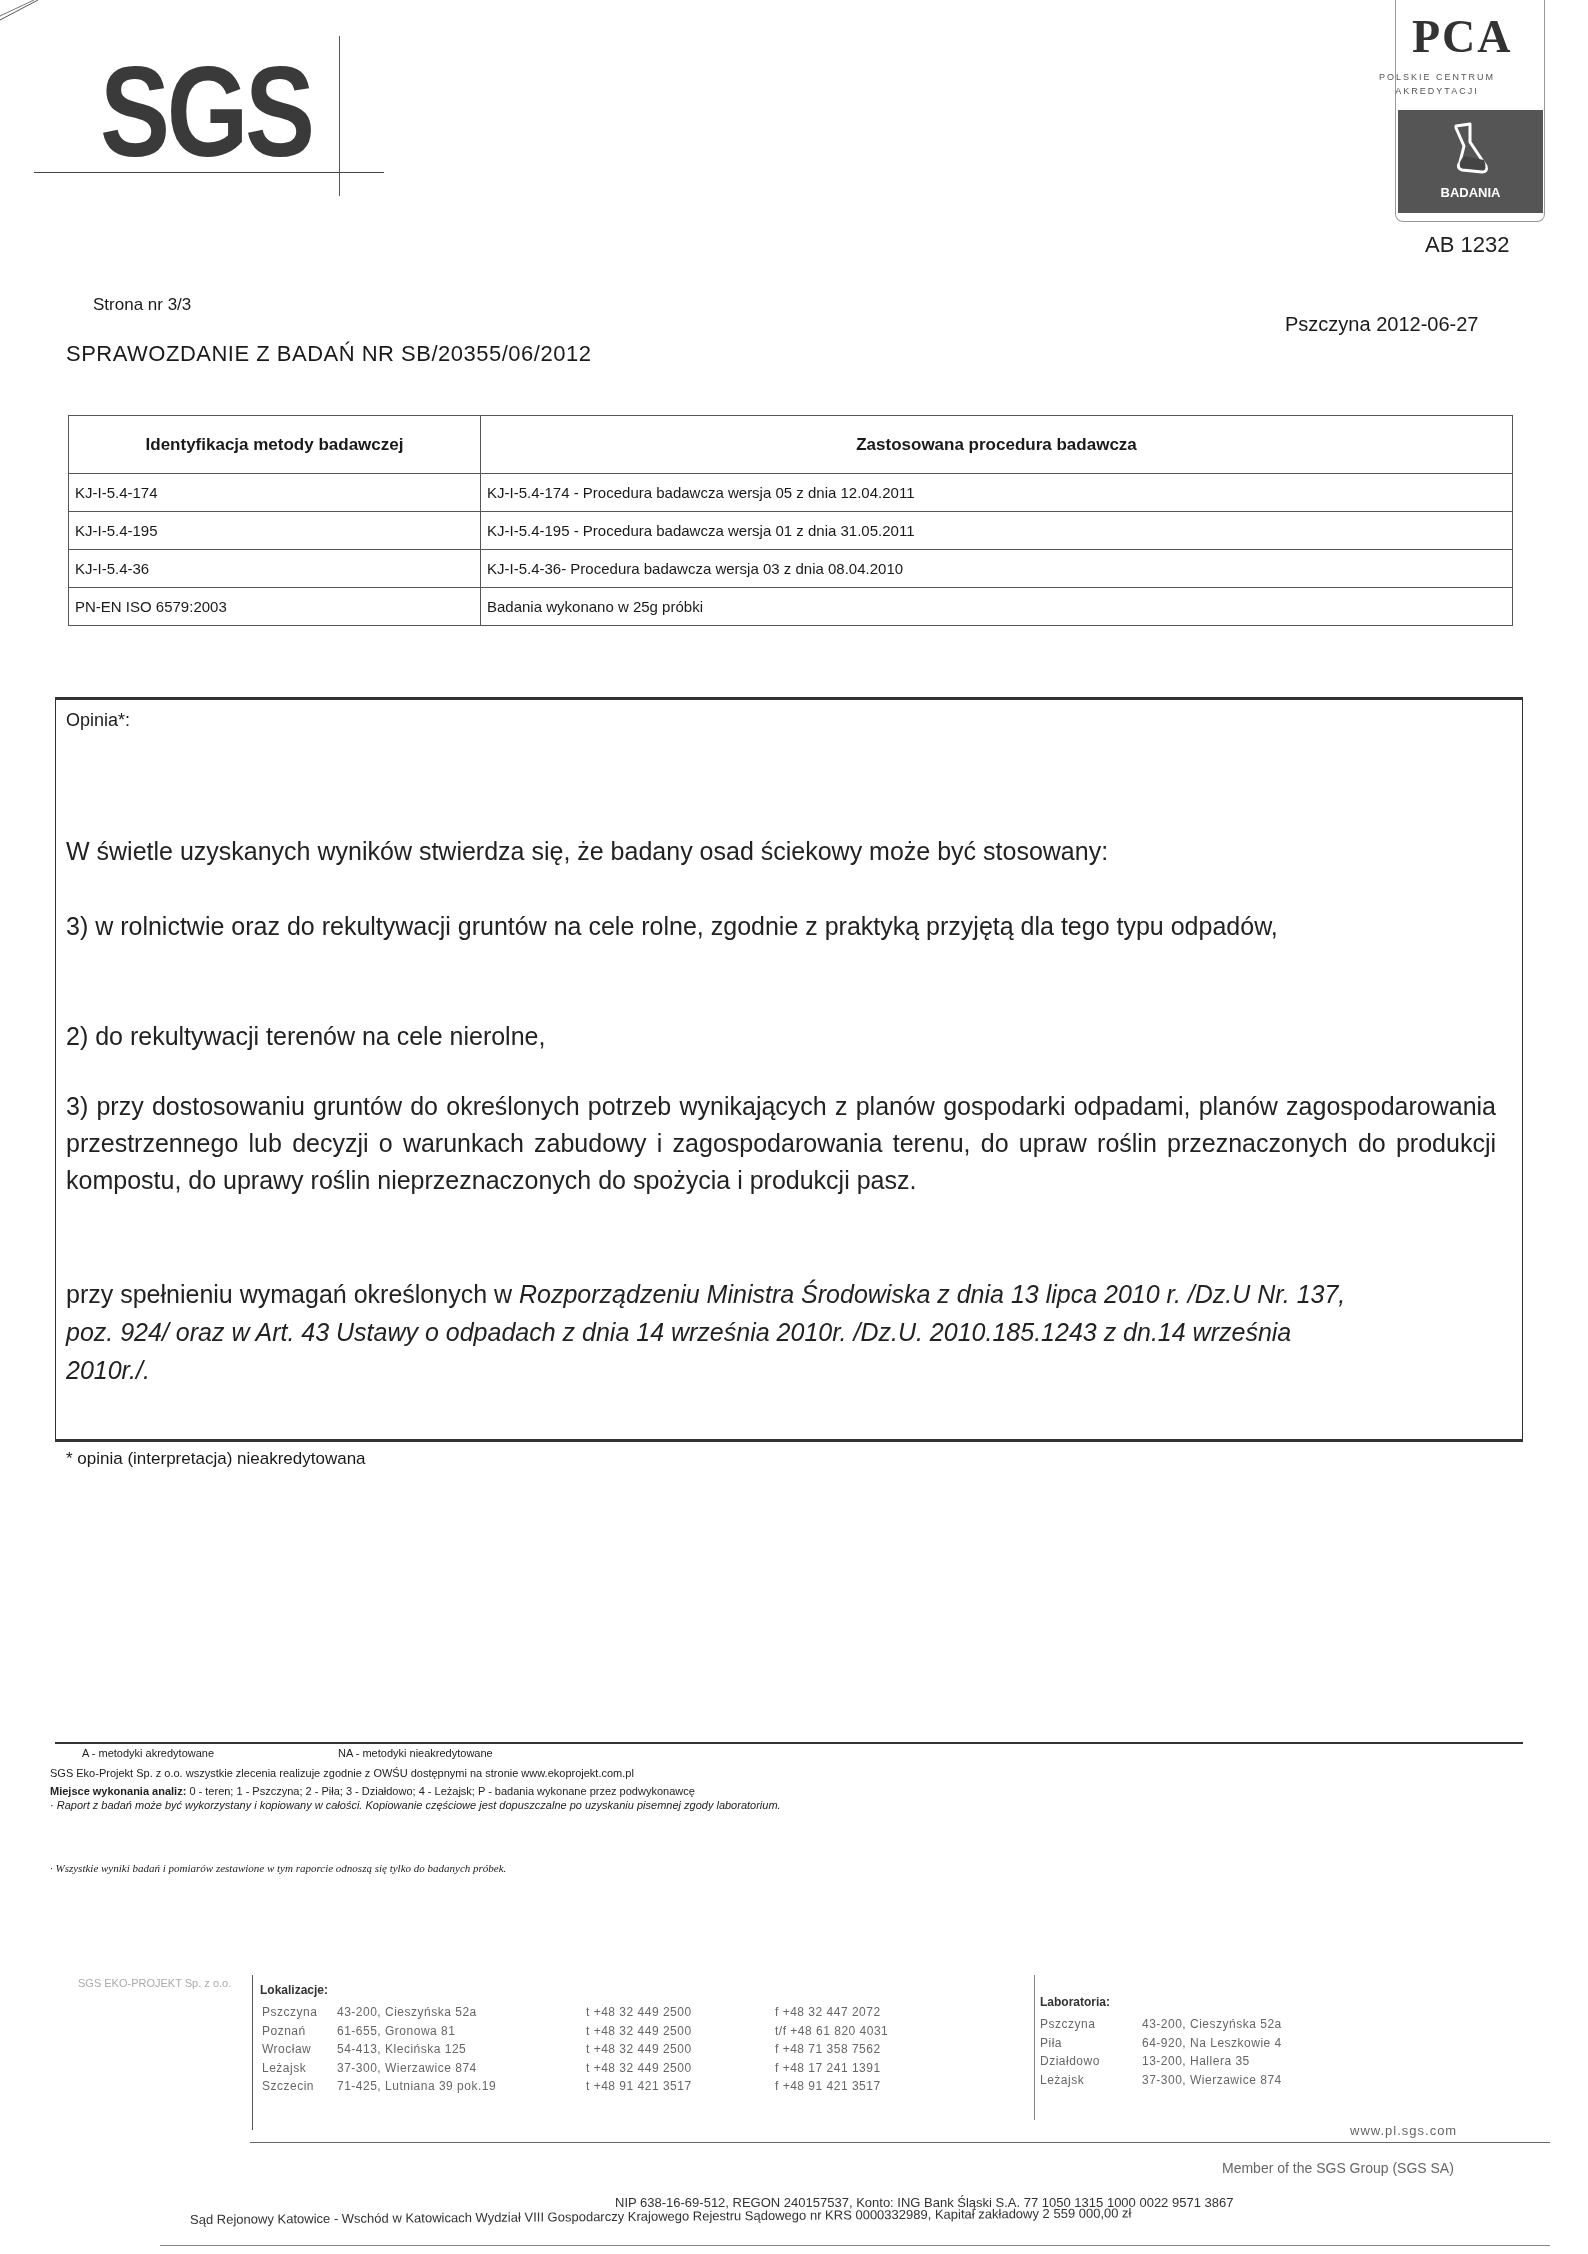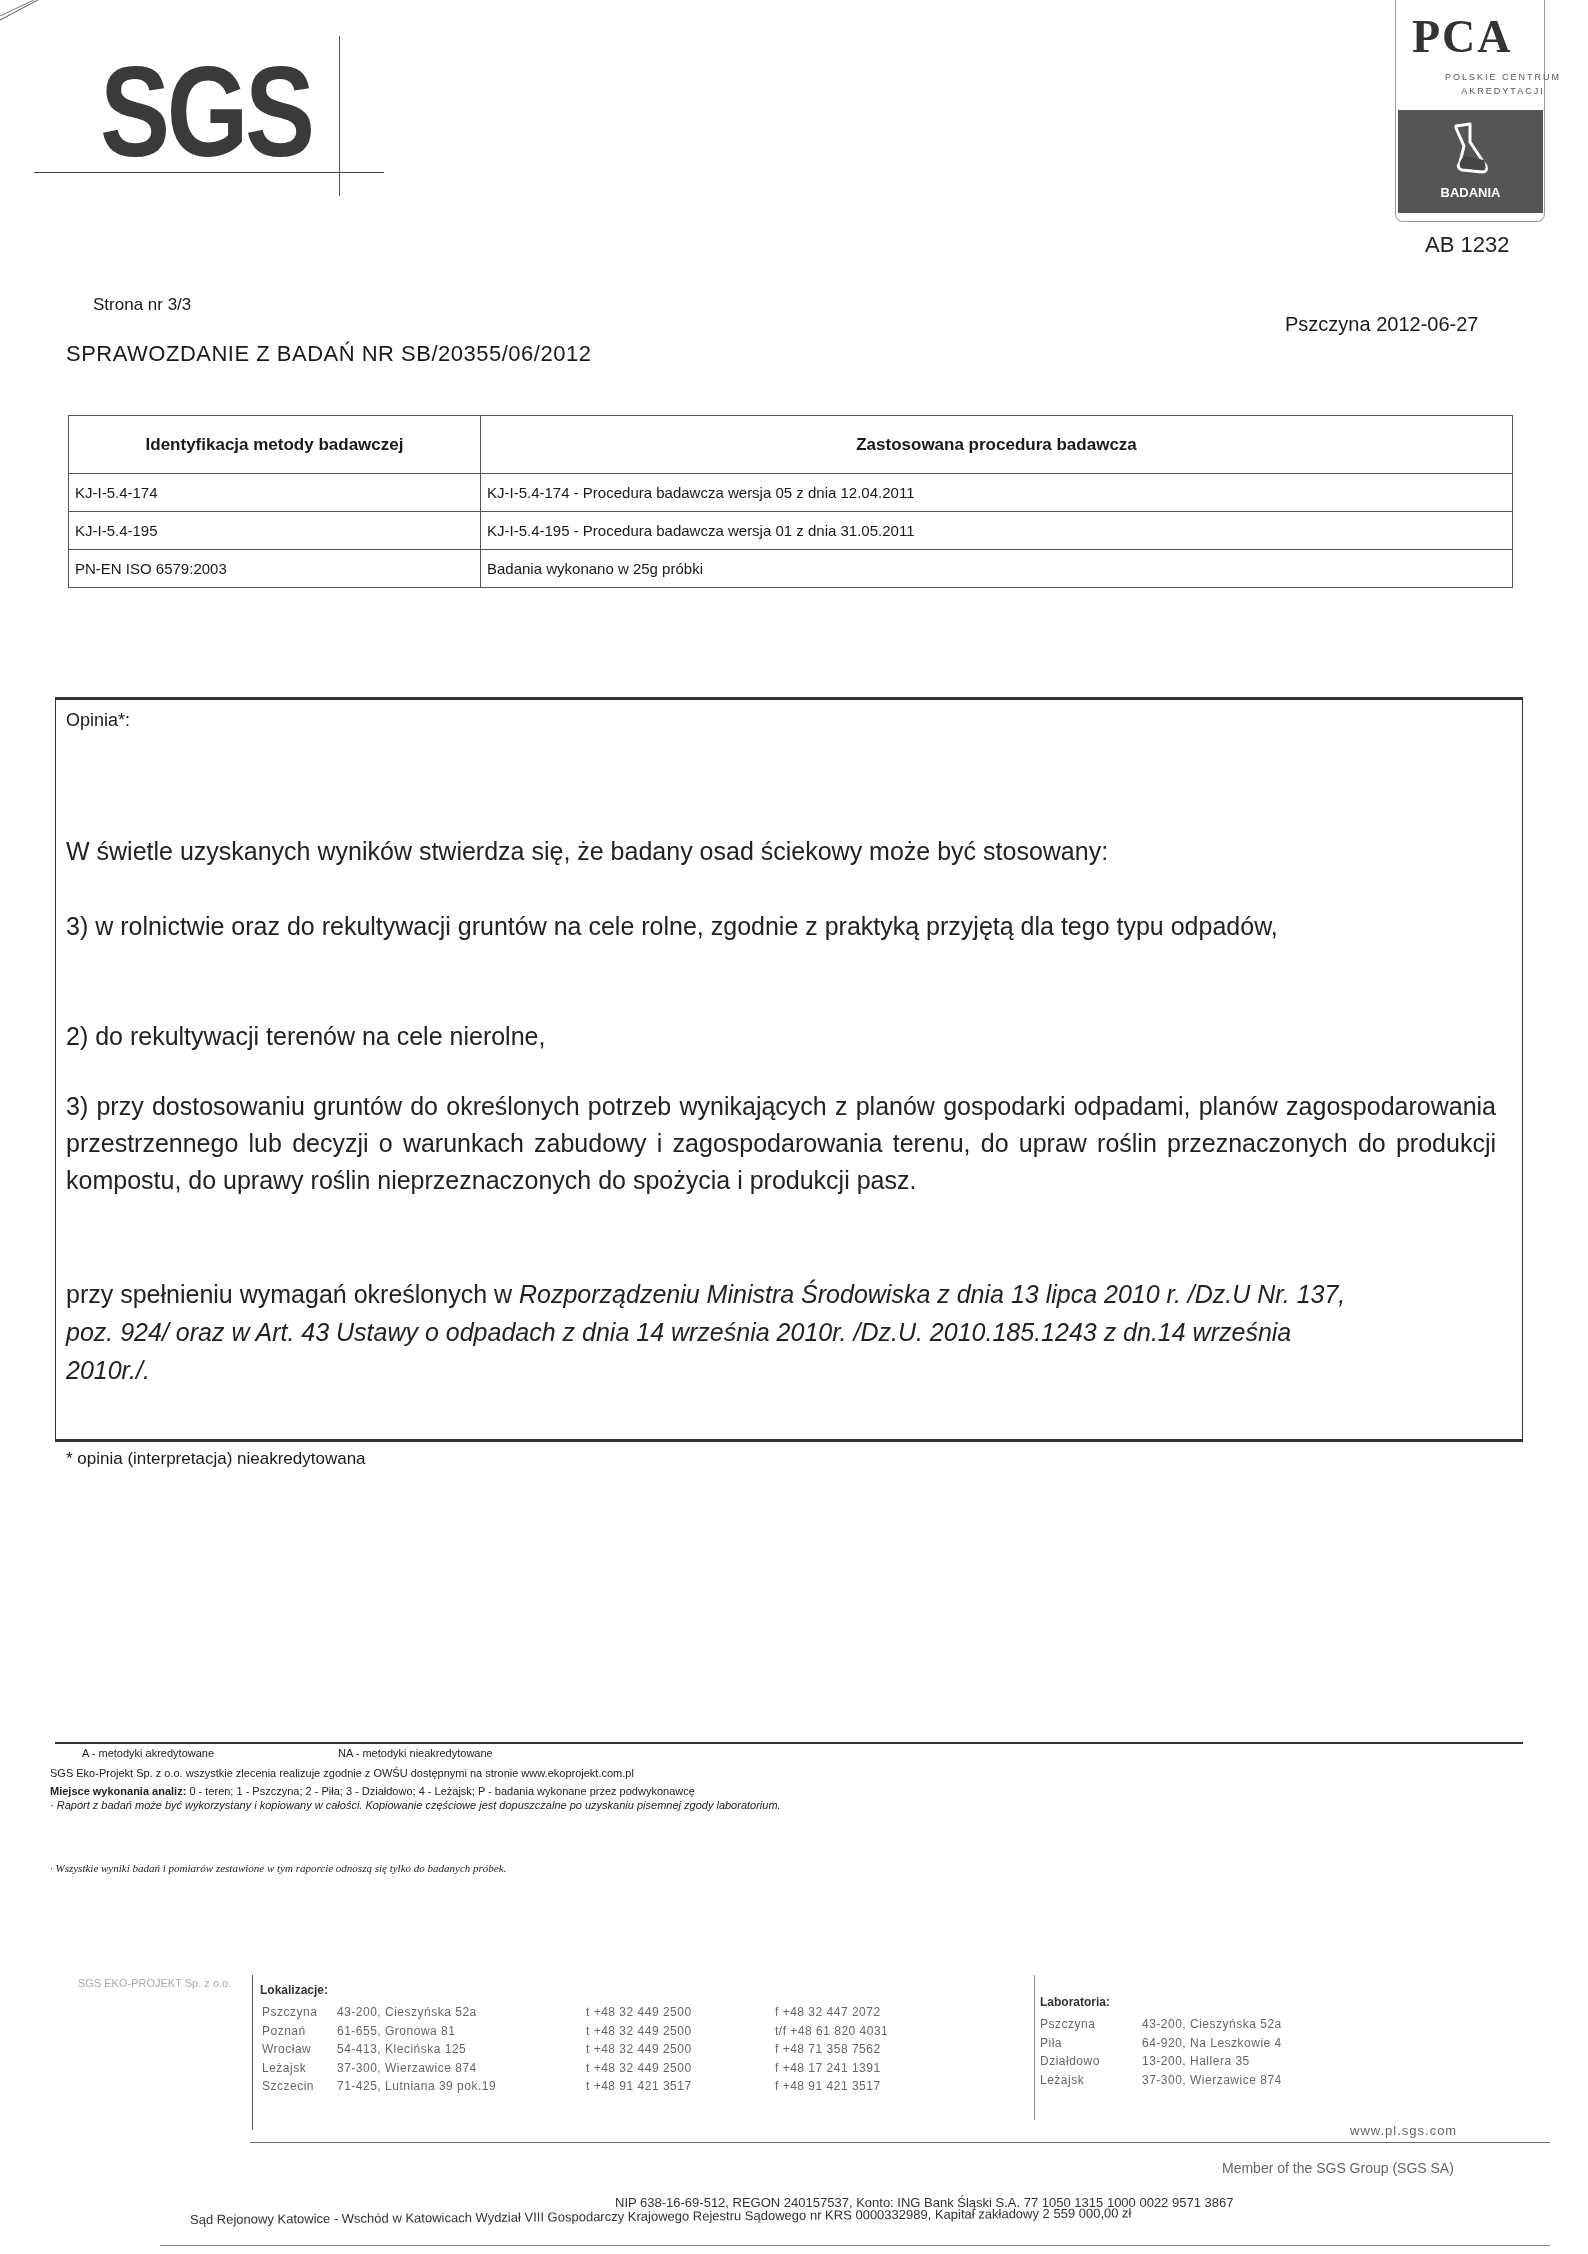--- a/index.html
+++ b/index.html
@@ -11,21 +11,21 @@
   .corner-line { left: 0; top: 0; width: 40px; height: 22px; }
 
   
   .sgs-logo { left: 100px; top: 48px; font-family: "Liberation Sans", sans-serif; font-weight: bold; font-size: 128px; letter-spacing: -4px; color: #3a3a3a; transform: scaleX(0.82); transform-origin: left top; line-height: 1; }
   .sgs-hline { left: 34px; top: 172px; width: 350px; height: 0; border-top: 1.5px solid #444; }
   .sgs-vline { left: 339px; top: 36px; width: 0; height: 160px; border-left: 1.5px solid #555; }
 
   
   .pca-box { left: 1395px; top: 0; width: 150px; height: 222px; border: 1.5px solid #999; border-top: none; border-radius: 0 0 8px 8px; }
   .pca-title { left: 1412px; top: 10px; font-family: "Liberation Serif", serif; font-weight: bold; font-size: 46px; color: #333; letter-spacing: 2px; }
-  .pca-sub { left: 1433px; top: 70px; width: 140px; text-align: center; font-size: 9px; letter-spacing: 2px; color: #555; line-height: 14px; }
+  .pca-sub { left: 1367px; top: 70px; width: 140px; text-align: center; font-size: 9px; letter-spacing: 2px; color: #555; line-height: 14px; }
   .pca-badge { left: 1398px; top: 110px; width: 145px; height: 103px; background: #555; }
   .pca-badge-label { left: 1398px; top: 185px; width: 145px; text-align: center; font-size: 13px; font-weight: bold; color: #fff; }
   .pca-flask { left: 1448px; top: 120px; width: 46px; height: 60px; }
   .ab-code { left: 1425px; top: 232px; font-size: 22px; color: #222; }
 
   .page-no { left: 77px; top: 295px; font-size: 17px; margin-left: 16px; }
   .report-title { left: 66px; top: 341px; font-size: 22px; letter-spacing: 0.5px; }
   .place-date { left: 1285px; top: 313px; font-size: 20px; }
 
   
@@ -108,20 +108,24 @@
   </tr>
   <tr>
     <td class="c1">KJ-I-5.4-174</td>
     <td>KJ-I-5.4-174 - Procedura badawcza wersja 05 z dnia 12.04.2011</td>
   </tr>
   <tr>
     <td class="c1">KJ-I-5.4-195</td>
     <td>KJ-I-5.4-195 - Procedura badawcza wersja 01 z dnia 31.05.2011</td>
   </tr>
   <tr>
+    <td class="c1">KJ-I-5.4-36</td>
+    <td>KJ-I-5.4-36- Procedura badawcza wersja 03 z dnia 08.04.2010</td>
+  </tr>
+  <tr>
     <td class="c1">PN-EN ISO 6579:2003</td>
     <td>Badania wykonano w 25g próbki</td>
   </tr>
 </tbody>
   </table>
 
 <div class="abs opinion"></div>
 <div class="abs op-label">Opinia*:</div>
 <div class="abs op-text op-intro">W świetle uzyskanych wyników stwierdza się, że badany osad ściekowy może być stosowany:</div>
 <div class="abs op-text op-p1">3) w rolnictwie oraz do rekultywacji gruntów na cele rolne, zgodnie z praktyką przyjętą dla tego typu odpadów,</div>

